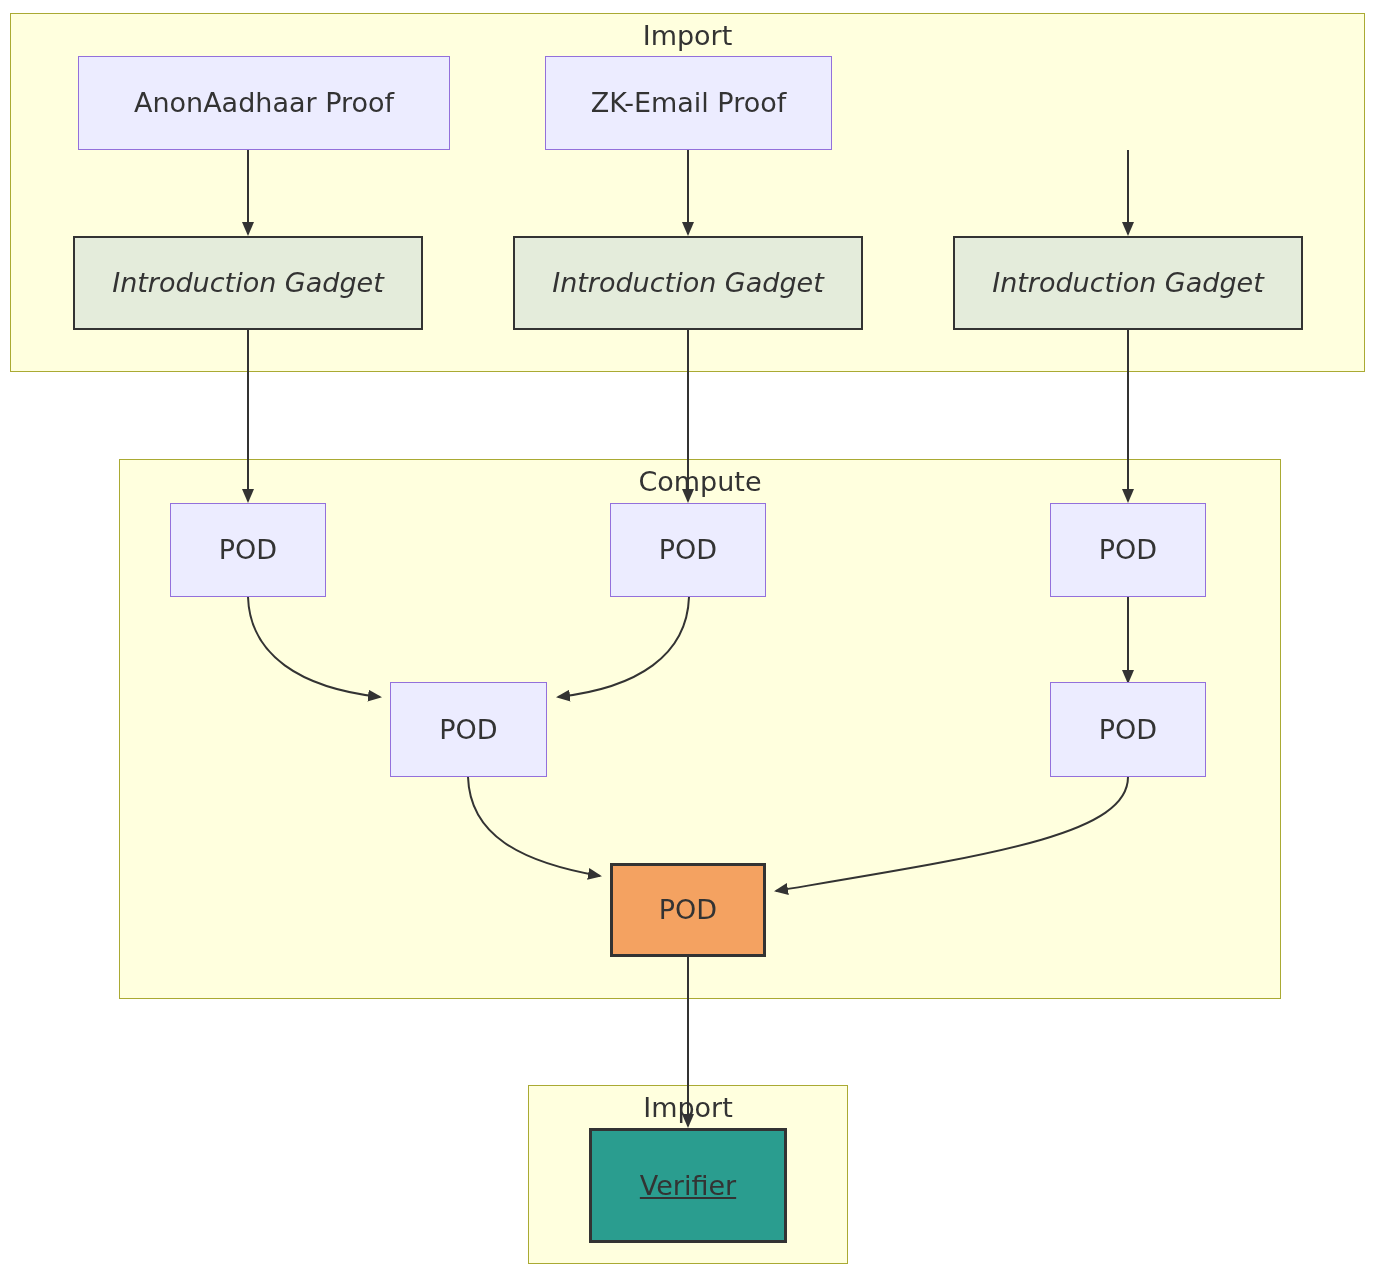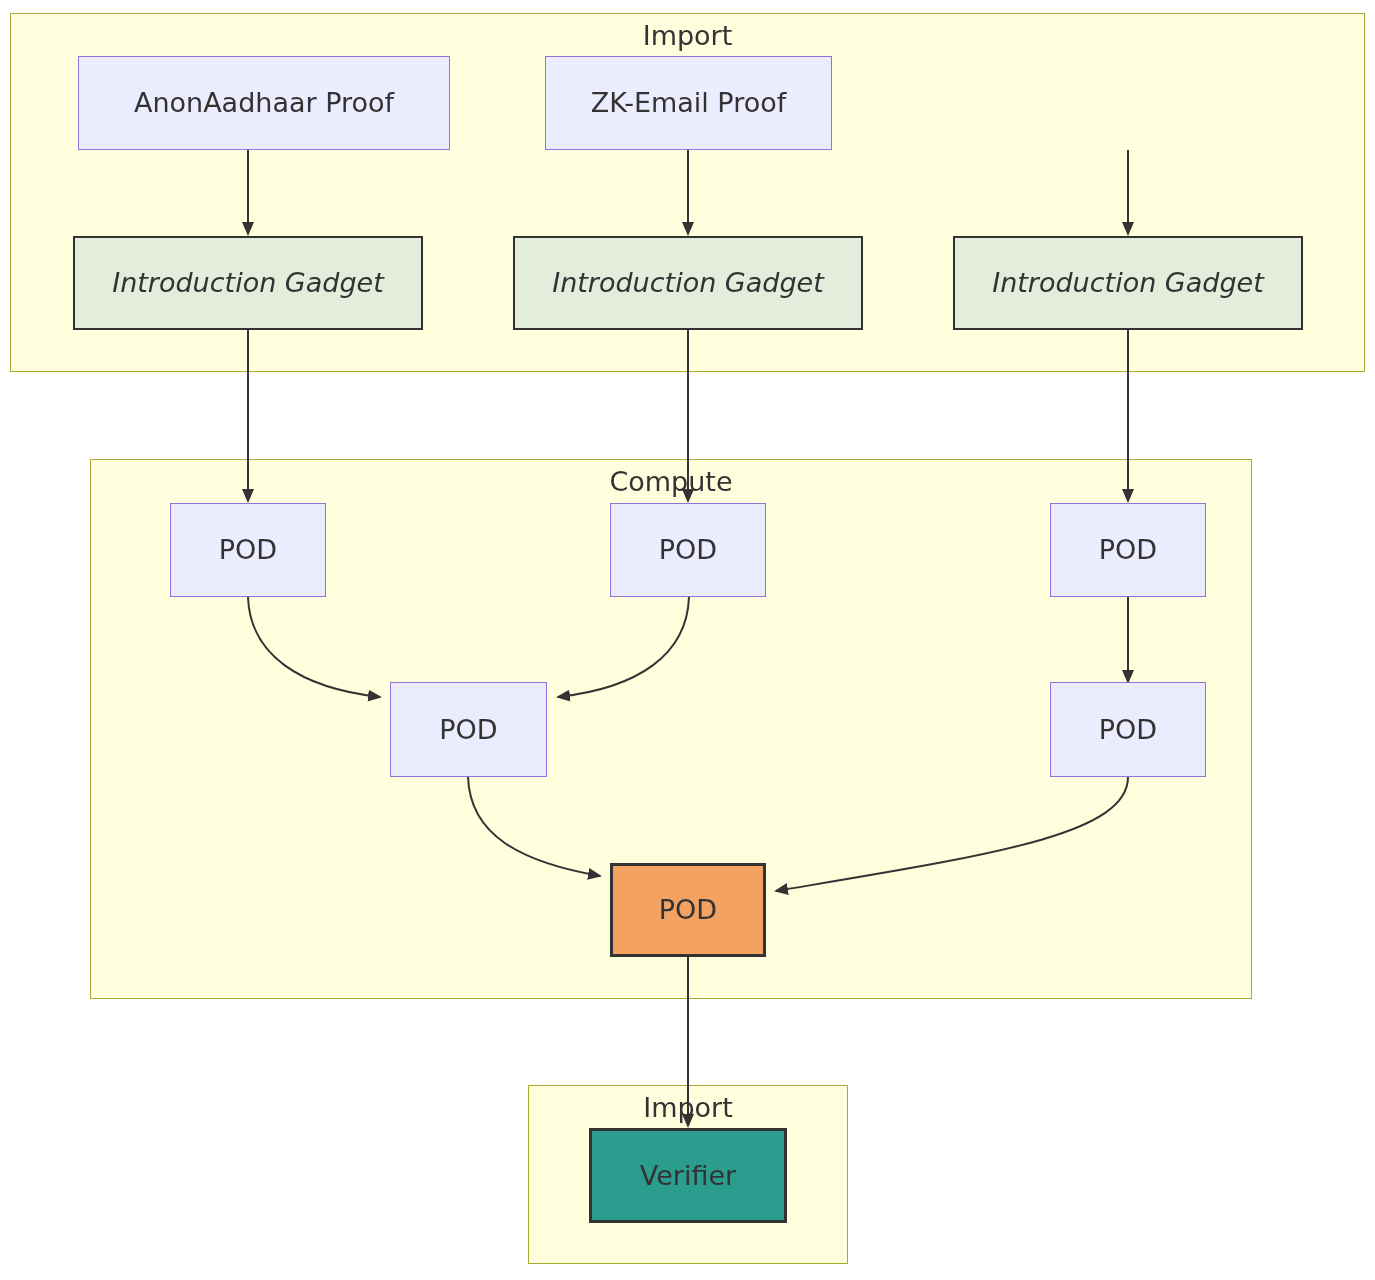--- a/index.html
+++ b/index.html
@@ -53,21 +53,21 @@
 </style>
 </head>
 <body>
 
 <div class="canvas">
 
   <div class="container" style="left:10px; top:13px; width:1355px; height:359px;">
     <div class="container-title">Import</div>
   </div>
 
-  <div class="container" style="left:90px; top:459px; width:1162px; height:540px;">
+  <div class="container" style="left:119px; top:459px; width:1162px; height:540px;">
     <div class="container-title">Compute</div>
   </div>
 
   <div class="container" style="left:528px; top:1085px; width:320px; height:179px;">
     <div class="container-title">Import</div>
   </div>
 
   <svg class="edges" viewBox="0 0 1375 1280">
     <defs>
       <marker id="arrow" markerUnits="userSpaceOnUse" viewBox="0 0 14 12" markerWidth="14" markerHeight="12" refX="12" refY="6" orient="auto">
@@ -99,15 +99,15 @@
 
   <div class="node lavender" style="left:170px; top:503px; width:156px; height:94px;">POD</div>
   <div class="node lavender" style="left:610px; top:503px; width:156px; height:94px;">POD</div>
   <div class="node lavender" style="left:1050px; top:503px; width:156px; height:94px;">POD</div>
 
   <div class="node lavender" style="left:390px; top:682px; width:157px; height:95px;">POD</div>
   <div class="node lavender" style="left:1050px; top:682px; width:156px; height:95px;">POD</div>
 
   <div class="node orange" style="left:610px; top:863px; width:156px; height:94px;">POD</div>
 
-  <div class="node teal" style="left:589px; top:1128px; width:198px; height:95px;">Verifier</div>
+  <div class="node teal" style="left:589px; top:1128px; width:198px; height:115px;text-decoration:underline;">Verifier</div>
 
 </div>
 
 </body></html>

